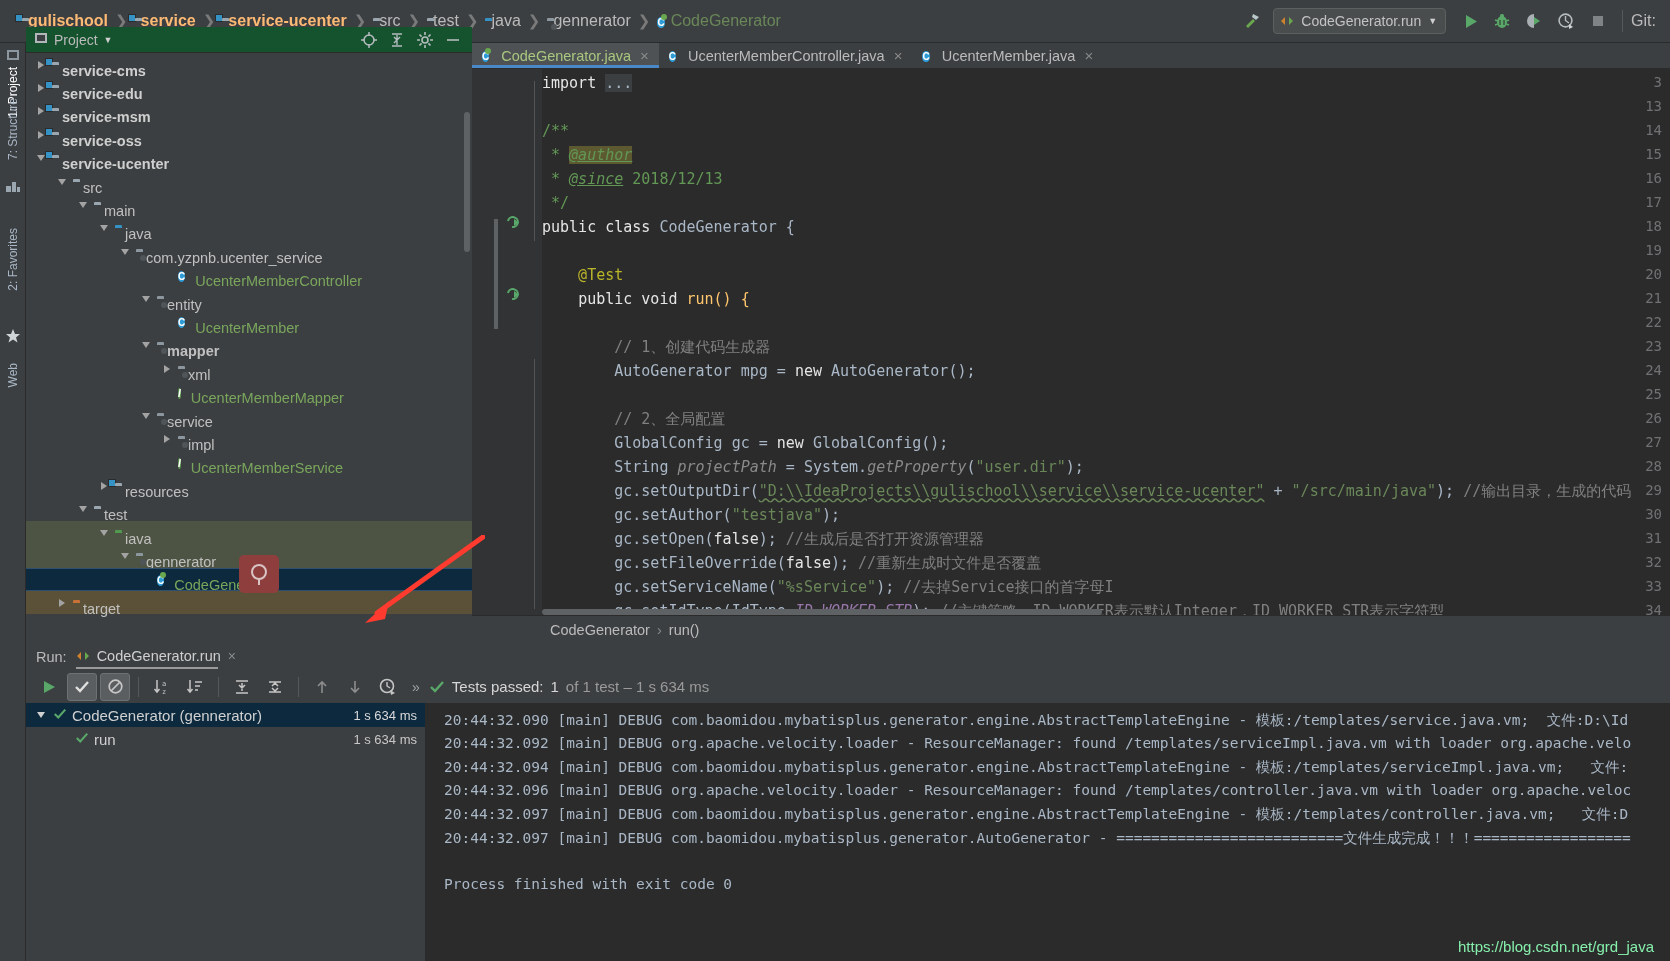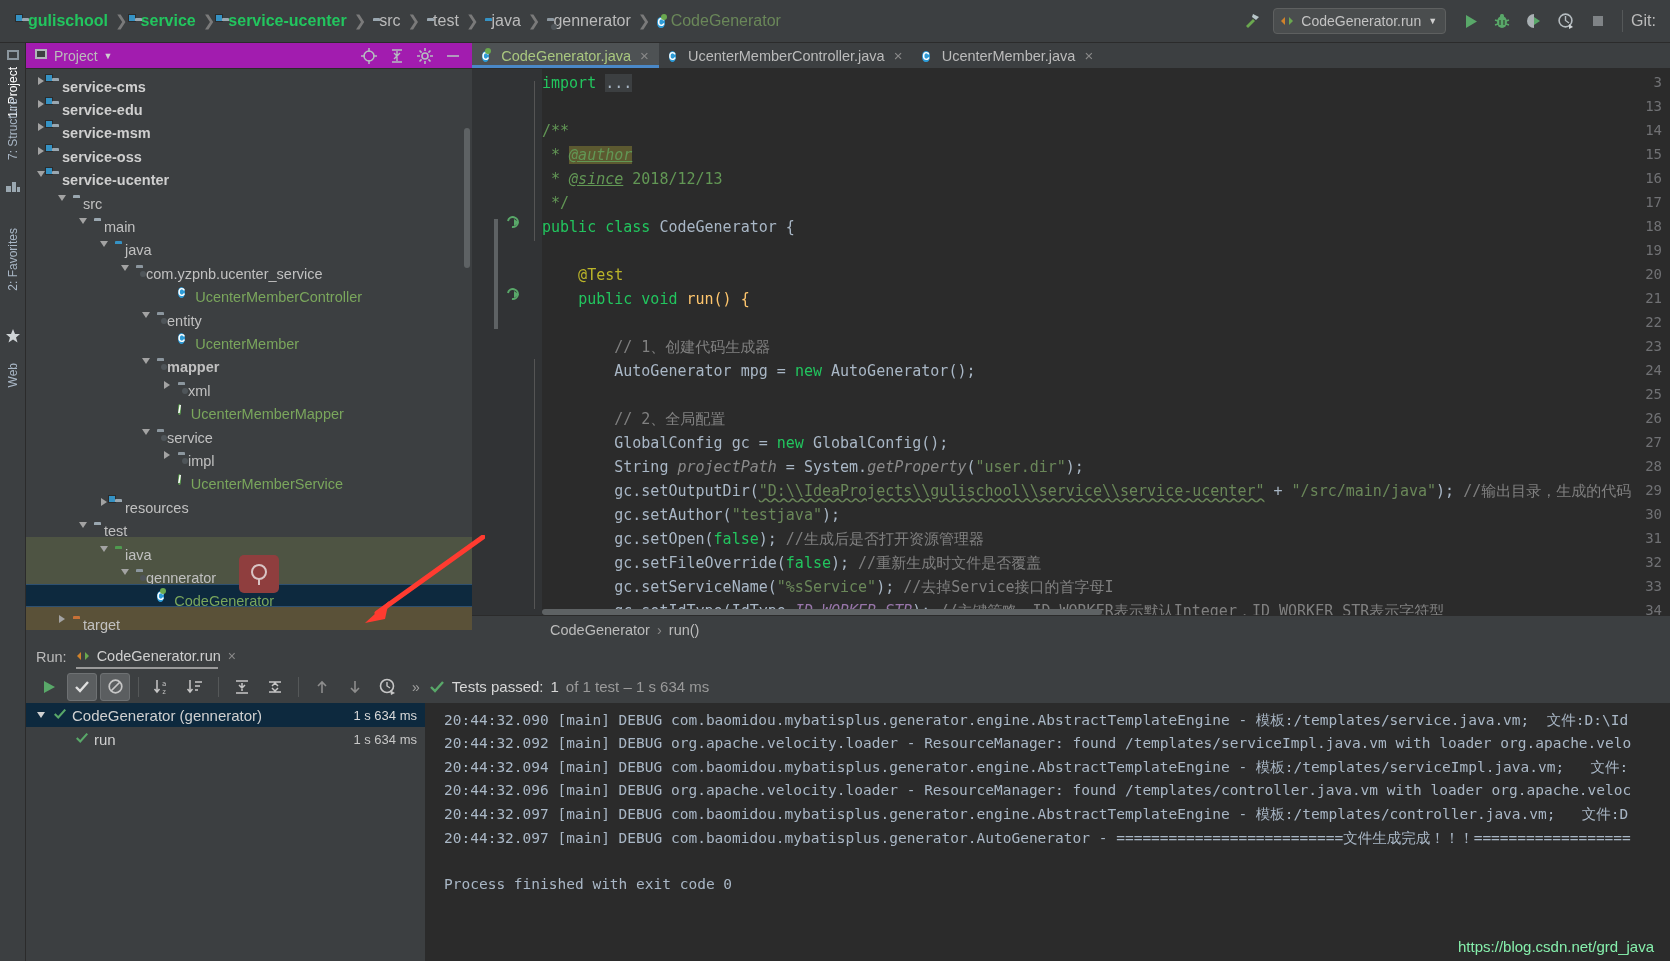--- a/index.html
+++ b/index.html
@@ -13,21 +13,21 @@
   .app { position: relative; width: 1670px; height: 961px; }
 
   
   .topbar {
     position: absolute; left: 0; top: 0; width: 1670px; height: 43px;
     background: #3c3f41; display: flex; align-items: center;
     border-bottom: 1px solid #2b2b2b;
   }
   .crumbs { display: flex; align-items: center; padding-left: 22px; gap: 0; }
   .crumb { display: flex; align-items: center; font-size: 16px; color: #bbbbbb; white-space: nowrap; }
-  .crumb.bold { font-weight: bold; color: #22c55e; }
+  .crumb.bold { font-weight: bold; color: #fdba74; }
   .crumb.green { color: #6a8759; }
   .crumb-sep { color: #7a7a7a; font-size: 15px; margin: 0 7px; }
   .ic { display: inline-block; margin-right: 6px; position: relative; }
 
   .fold {
     width: 15px; height: 12px; background: #9aa7b0; border-radius: 1px 2px 2px 1px;
     position: relative;
   }
   .fold.blue { background: #3592c4; }
   .fold.green { background: #4f9a4f; }
@@ -70,21 +70,21 @@
   .leftstrip {
     position: absolute; left:0; top:43px; width:26px; height:918px; background:#3c3f41;
     border-right:1px solid #2b2b2b;
   }
   .vtab { position:absolute; writing-mode: vertical-rl; transform: rotate(180deg);
           font-size:12px; color:#a9b7c6; white-space:nowrap; }
   .vtab.sel { color:#ffffff; }
   .stripicon { position:absolute; left:5px; width:16px; height:16px; }
 
   
-  .projpanel { position:absolute; left:26px; top:43px; width:446px; height:600px; background:#a21caf; }
+  .projpanel { position:absolute; left:26px; top:27px; width:446px; height:600px; background:#14532d; }
   .projhdr { height:26px; display:flex; align-items:center; padding-left:8px; gap:6px;
              border-bottom:1px solid #2b2b2b; }
   .projhdr .title { font-size:14px; color:#bbbbbb; }
   .projhdr-icons { margin-left:auto; display:flex; align-items:center; gap:2px; padding-right:6px; }
   .phi { width:26px;height:22px;display:flex;align-items:center;justify-content:center; }
 
   .tree { position:absolute; left:0; top:26px; width:446px; height:574px; overflow:hidden;
           background:#3c3f41; }
   .row { height:23.4px; display:flex; align-items:center; font-size:14.5px; color:#c0c0c0;
          white-space:nowrap; position:relative; }
@@ -112,21 +112,21 @@
   .codearea { position:absolute; left:0; top:26px; width:1198px; height:546px; background:#2b2b2b;
               overflow:hidden; }
   .gutter { position:absolute; left:0; top:0; width:70px; height:546px; background:#313335; }
   .marker-col { position:absolute; left:0; top:0; width:10px; height:546px; background:#3c3f41;}
   .lnum { position:absolute; right:8px; font-size:14px; color:#707174; font-family:"DejaVu Sans Mono", monospace; }
   .code {
     position:absolute; left:70px; top:0; font-family:"DejaVu Sans Mono", monospace;
     font-size:15px; line-height:24px; white-space:pre; color:#a9b7c6;
   }
   .cl { position:absolute; white-space:pre; left:0; }
-  .kw { color:#22c55e; }
+  .kw { color:#e5e5e5; }
   .str { color:#6a8759; }
   .cmt { color:#808080; }
   .anno { color:#bbb529; }
   .mth { color:#ffc66d; }
   .ital { font-style:italic; color:#8a8a8a;}
   .jdoc { color:#629755; }
   .jdoctag { color:#629755; font-style:italic; text-decoration:underline; }
   .hl-author { background:#5c5930; }
   .wavy { text-decoration: underline; text-decoration-style: wavy; text-decoration-color:#6a8759; }
   .strike { text-decoration: line-through; font-style:italic; color:#9876aa; }

